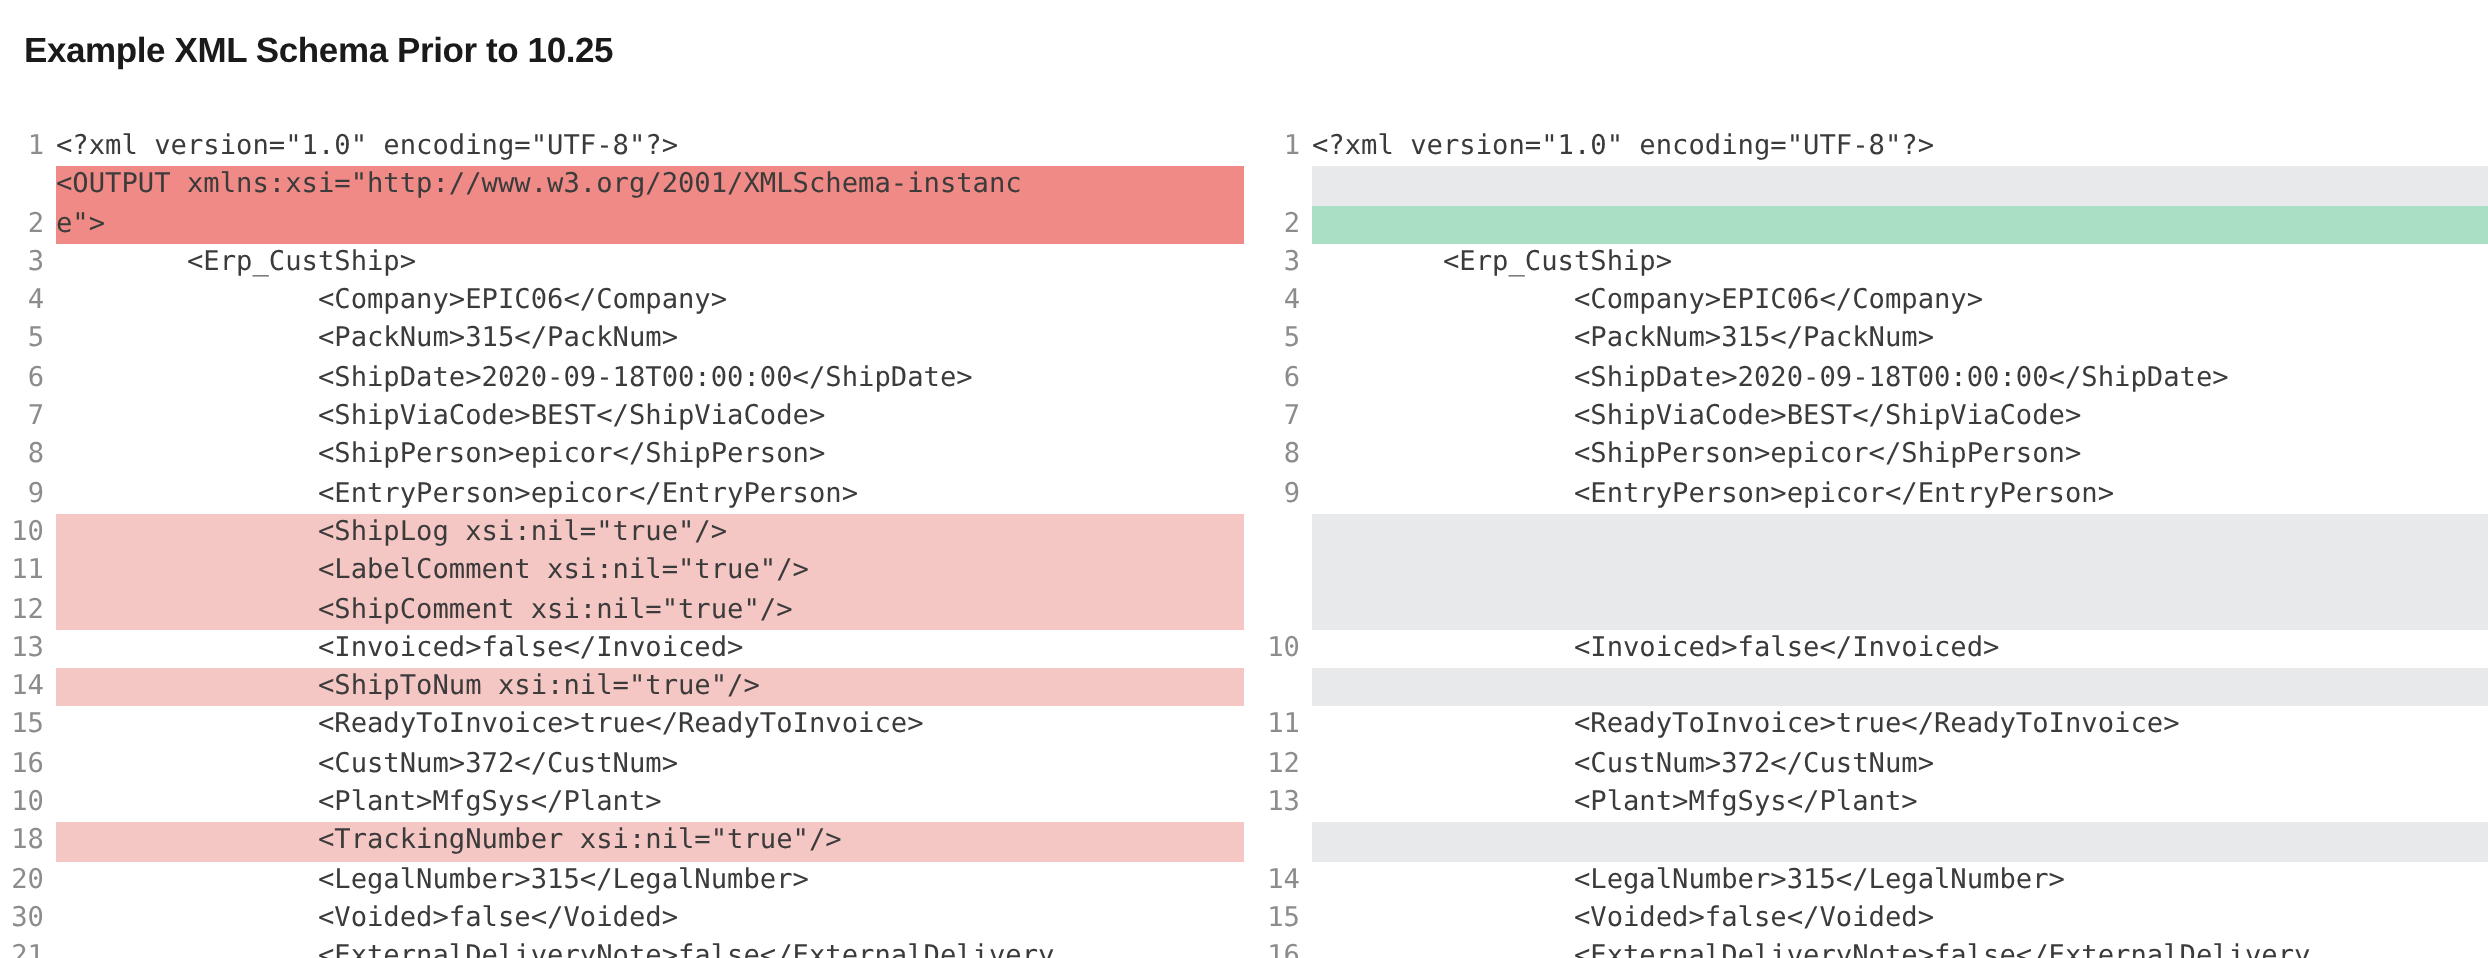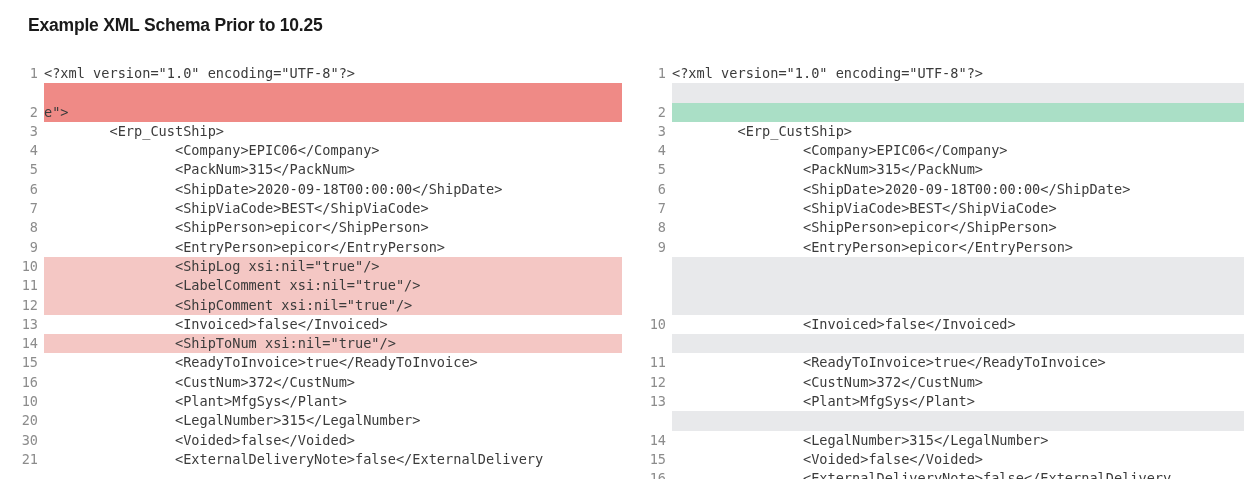--- a/index.html
+++ b/index.html
@@ -19,21 +19,20 @@
     height: 479px;
     display: flex;
     flex-direction: row;
   }
   .panel {
     position: relative;
     width: 622px;
     height: 479px;
     overflow: hidden;
     box-sizing: border-box;
-    margin-left: 16px;
   }
   .panel-title {
     font-family: "Liberation Sans", sans-serif;
     font-weight: bold;
     font-size: 17.5px;
     color: #1a1a1a;
     letter-spacing: -0.2px;
     position: absolute;
     top: 15px;
     left: 12px;
@@ -97,37 +96,38 @@
 </style>
 </head>
 <body>
 
 <div class="page">
 
   <div class="panel panel-left">
     <div class="panel-title">Example XML Schema Prior to 10.25</div>
     <div class="code" id="left-code">
         <div class="row"><span class="lnum">1</span><span class="ltext">&lt;?xml version="1.0" encoding="UTF-8"?&gt;</span></div>
-        <div class="row"><div class="hl hl-red-strong"></div><span class="lnum"></span></div>
+        <div class="row"><div class="hl hl-red-strong"></div><span class="lnum"></span><span class="ltext">&lt;OUTPUT xmlns:xsi="http://www.w3.org/2001/XMLSchema-instanc</span></div>
         <div class="row"><div class="hl hl-red-strong"></div><span class="lnum">2</span><span class="ltext">e"&gt;</span></div>
         <div class="row"><span class="lnum">3</span><span class="ltext">        &lt;Erp_CustShip&gt;</span></div>
         <div class="row"><span class="lnum">4</span><span class="ltext">                &lt;Company&gt;EPIC06&lt;/Company&gt;</span></div>
         <div class="row"><span class="lnum">5</span><span class="ltext">                &lt;PackNum&gt;315&lt;/PackNum&gt;</span></div>
         <div class="row"><span class="lnum">6</span><span class="ltext">                &lt;ShipDate&gt;2020-09-18T00:00:00&lt;/ShipDate&gt;</span></div>
         <div class="row"><span class="lnum">7</span><span class="ltext">                &lt;ShipViaCode&gt;BEST&lt;/ShipViaCode&gt;</span></div>
         <div class="row"><span class="lnum">8</span><span class="ltext">                &lt;ShipPerson&gt;epicor&lt;/ShipPerson&gt;</span></div>
         <div class="row"><span class="lnum">9</span><span class="ltext">                &lt;EntryPerson&gt;epicor&lt;/EntryPerson&gt;</span></div>
         <div class="row"><div class="hl hl-red-light"></div><span class="lnum">10</span><span class="ltext">                &lt;ShipLog xsi:nil="true"/&gt;</span></div>
         <div class="row"><div class="hl hl-red-light"></div><span class="lnum">11</span><span class="ltext">                &lt;LabelComment xsi:nil="true"/&gt;</span></div>
         <div class="row"><div class="hl hl-red-light"></div><span class="lnum">12</span><span class="ltext">                &lt;ShipComment xsi:nil="true"/&gt;</span></div>
         <div class="row"><span class="lnum">13</span><span class="ltext">                &lt;Invoiced&gt;false&lt;/Invoiced&gt;</span></div>
         <div class="row"><div class="hl hl-red-light"></div><span class="lnum">14</span><span class="ltext">                &lt;ShipToNum xsi:nil="true"/&gt;</span></div>
         <div class="row"><span class="lnum">15</span><span class="ltext">                &lt;ReadyToInvoice&gt;true&lt;/ReadyToInvoice&gt;</span></div>
         <div class="row"><span class="lnum">16</span><span class="ltext">                &lt;CustNum&gt;372&lt;/CustNum&gt;</span></div>
         <div class="row"><span class="lnum">10</span><span class="ltext">                &lt;Plant&gt;MfgSys&lt;/Plant&gt;</span></div>
+        <div class="row"><div class="hl hl-red-light"></div><span class="lnum">18</span><span class="ltext">                &lt;TrackingNumber xsi:nil="true"/&gt;</span></div>
         <div class="row"><span class="lnum">20</span><span class="ltext">                &lt;LegalNumber&gt;315&lt;/LegalNumber&gt;</span></div>
         <div class="row"><span class="lnum">30</span><span class="ltext">                &lt;Voided&gt;false&lt;/Voided&gt;</span></div>
         <div class="row"><span class="lnum">21</span><span class="ltext">                &lt;ExternalDeliveryNote&gt;false&lt;/ExternalDelivery</span></div>
       </div>
   </div>
 
   <div class="panel panel-right">
     <div class="code" id="right-code">
         <div class="row"><span class="lnum">1</span><span class="ltext">&lt;?xml version="1.0" encoding="UTF-8"?&gt;</span></div>
         <div class="row"><div class="hl hl-gray"></div><span class="lnum"></span><span class="ltext"></span></div>

